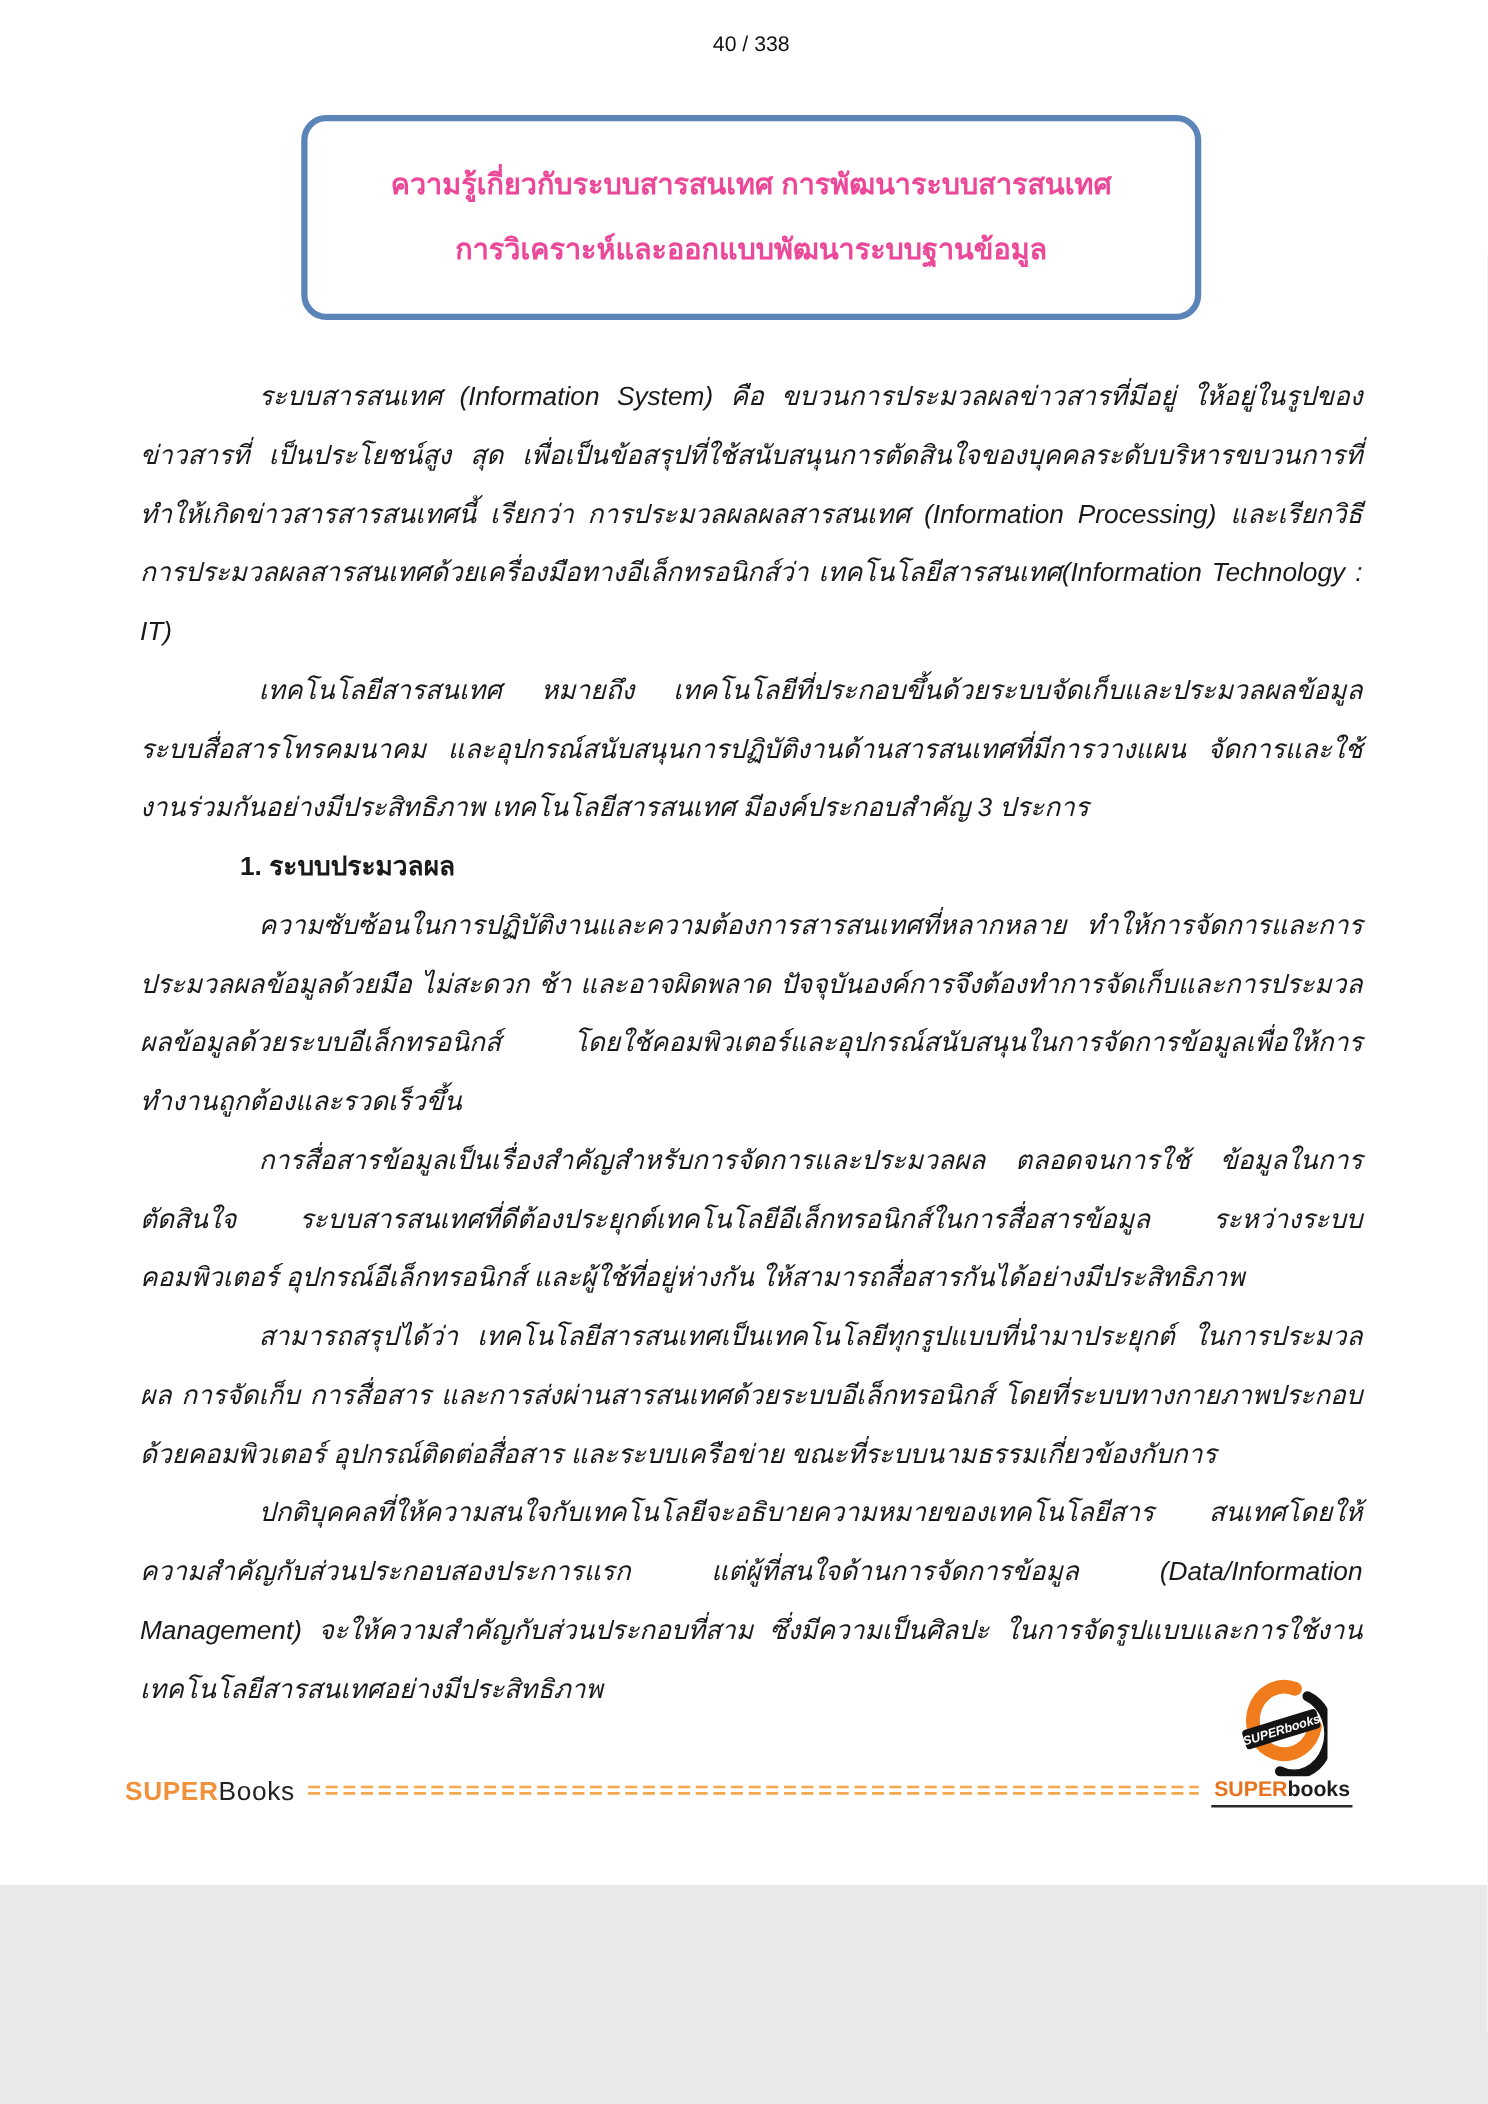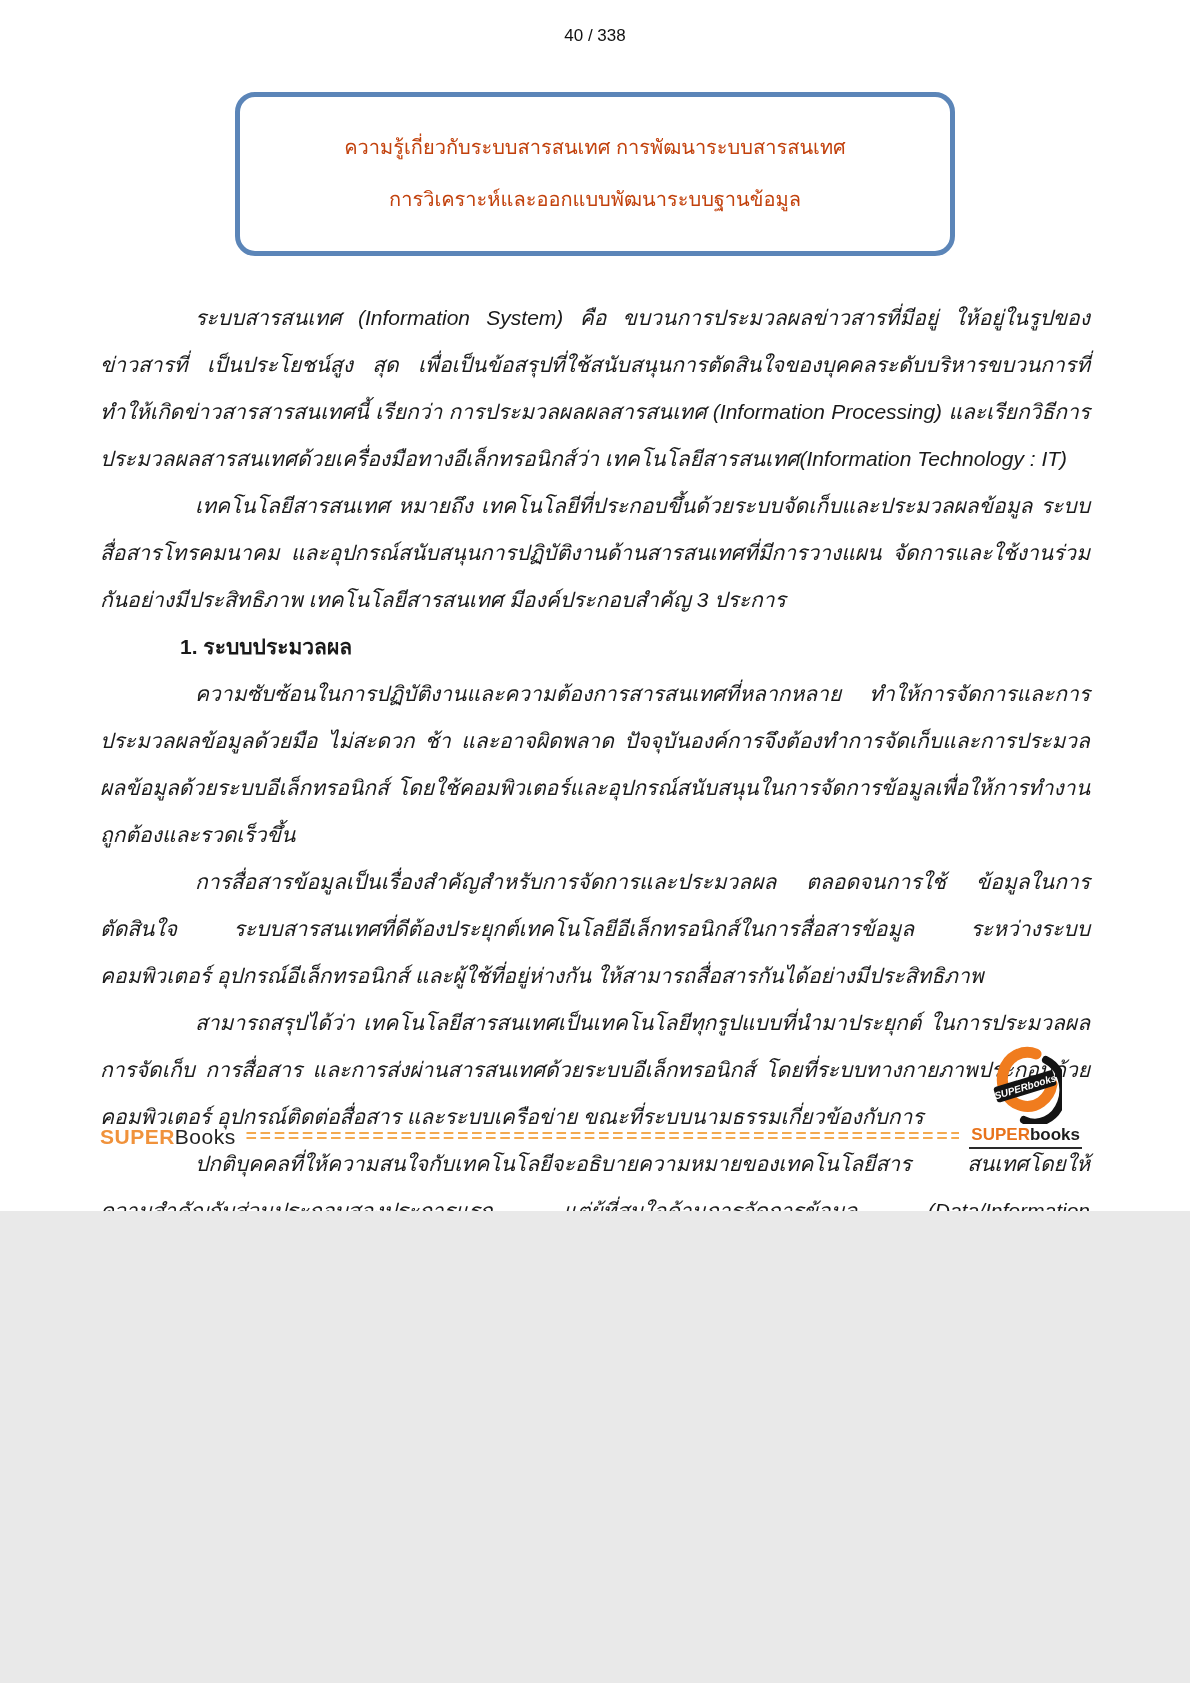--- a/index.html
+++ b/index.html
@@ -1,30 +1,31 @@
 <!DOCTYPE html>
 <html><head>
 <meta charset="utf-8">
 <style>
   * { margin:0; padding:0; box-sizing:border-box; }
   html,body { background:#e9e9e9; }
   .page {
-    width:1190px; height:1211px; margin:0 auto; background:#ffffff;
+    width:1190px; height:1508px; margin:0 auto; background:#ffffff;
     position:relative; font-family:"Liberation Sans", sans-serif; color:#1a1a1a;
     overflow:hidden;
+    padding-left:12px;
   }
   .page-number {
     padding-top:26px; text-align:center; font-size:17px; color:#111;
   }
   .title-box {
     width:720px; margin:46px auto 0; border:5px solid #5b85b8; border-radius:20px;
     padding:24px 28px 26px; text-align:center;
   }
   .title-line {
-    font-size:20px; font-weight:normal; color:#c2410c; line-height:52px;
+    font-size:23px; font-weight:bold; color:#ec4899; line-height:52px;
   }
   .body-text {
     margin:38px 100px 0 100px; font-size:21px; line-height:47px;
     text-align:justify;
   }
   .section-heading { font-weight:bold; font-size:21px; }
   .para { text-indent:95px;font-style:italic; }
   .subheading { font-weight:bold; margin-left:80px; }
   .footer {
     position:absolute; left:100px; right:108px; bottom:62px;

